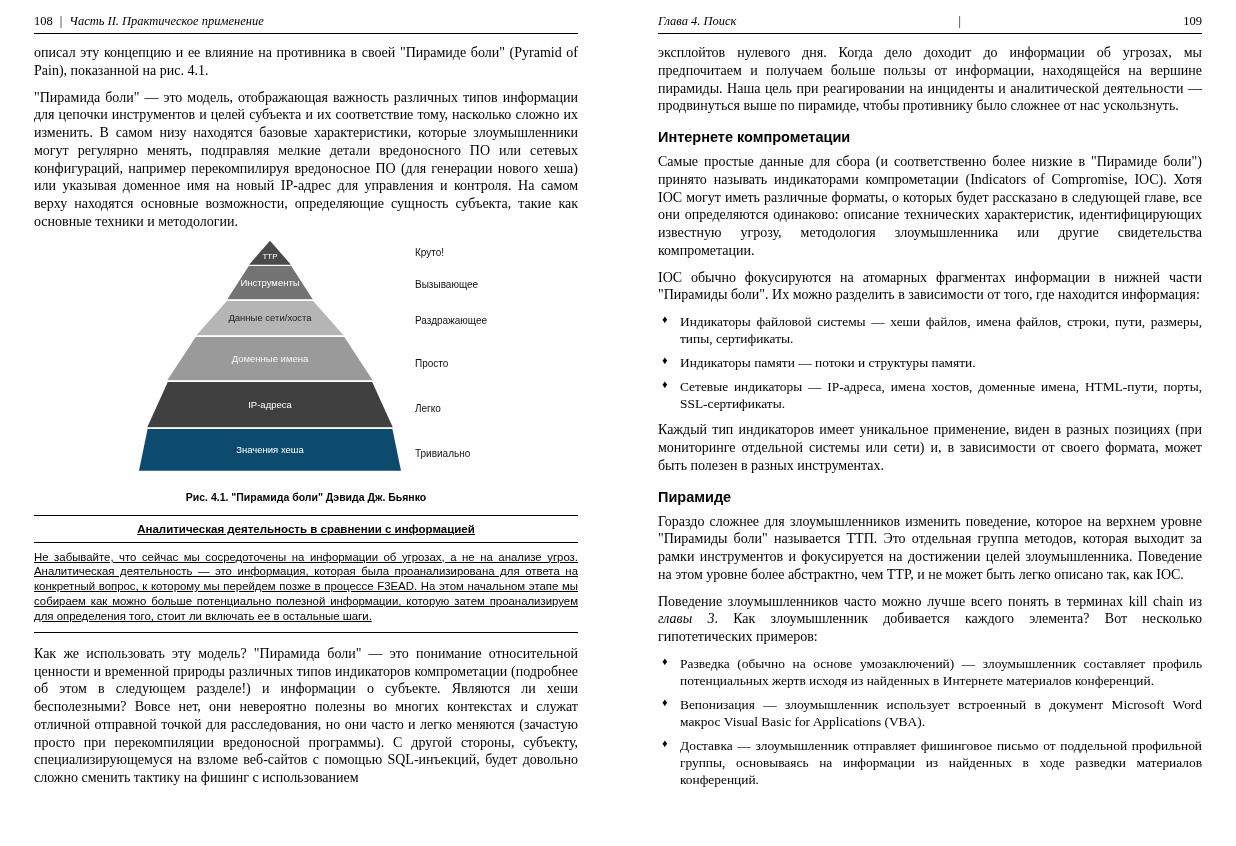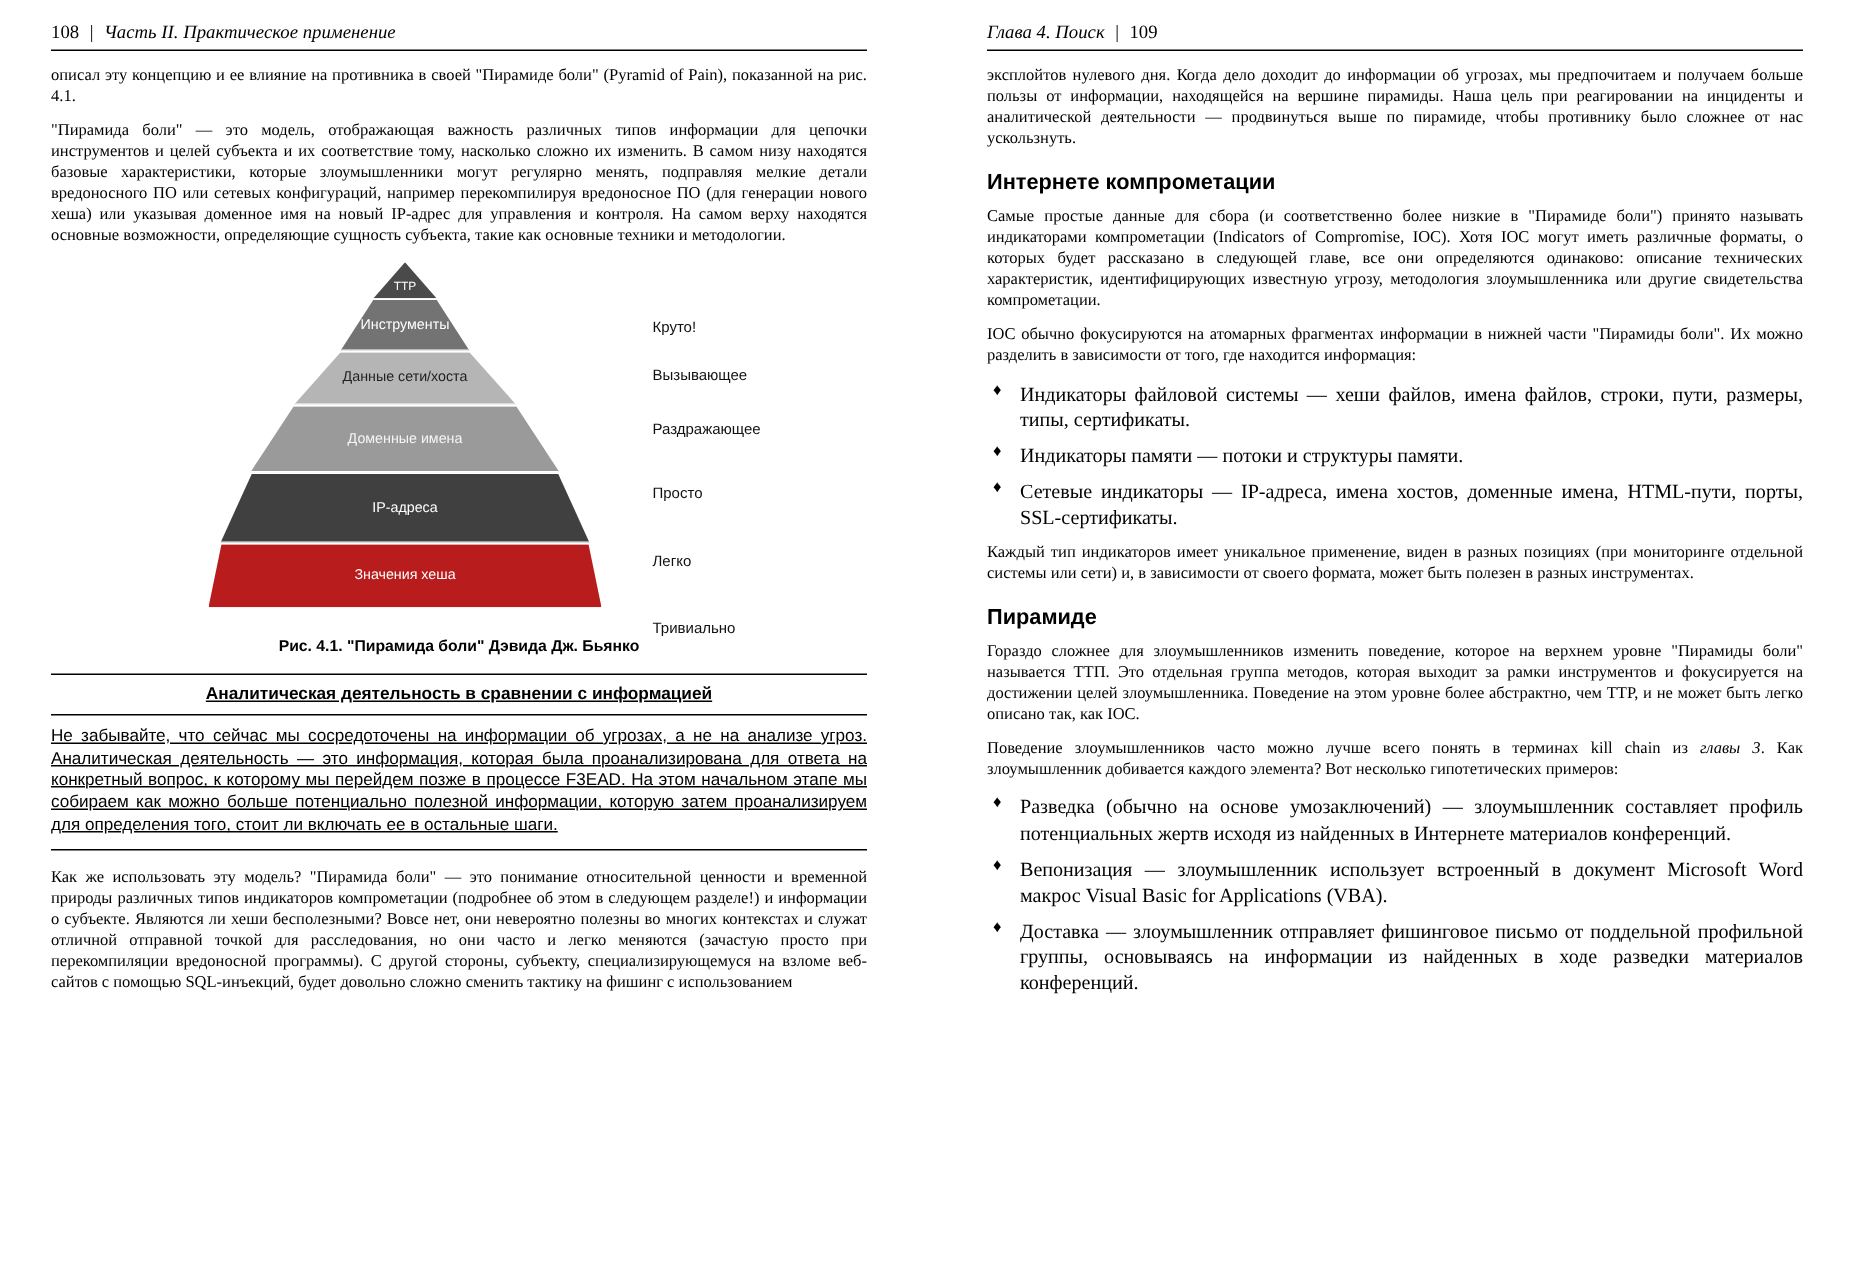--- a/index.html
+++ b/index.html
@@ -45,24 +45,24 @@
     margin-bottom: 10px;
   }
   .runhead .sep {
     padding: 0 7px;
     color: #000;
   }
   .runhead .title {
     font-style: italic;
   }
   .runhead.right {
-    justify-content: flex-start;
+    justify-content: space-between;
   }
   p.body {
-    font-size: 11px;
+    font-size: 14px;
     line-height: 1.27;
     text-align: justify;
     margin: 0 0 9px 0;
     text-indent: 0;
     hyphens: auto;
   }
   p.body .ital {
     font-style: italic;
   }
   .figure {
@@ -91,23 +91,22 @@
     font-family: "Liberation Sans", sans-serif;
     font-size: 9.5px;
     box-sizing: border-box;
     border-bottom: 1px solid #fff;
   }
   .rlabel {
     position: absolute;
     font-family: "Liberation Sans", sans-serif;
     font-size: 10px;
     color: #111;
-    left: 344px;
+    left: 324px;
     white-space: nowrap;
-    margin-top: 32px;
   }
   .figcaption {
     font-family: "Liberation Sans", sans-serif;
     font-size: 10.5px;
     font-weight: bold;
     text-align: center;
     margin: 8px 0 12px 0;
   }
   .sidebar {
     border-top: 1.1px solid #000;
@@ -188,21 +187,21 @@
           </div>
           <div class="band" style="left:28px; top:96px; width:206px; height:44px; clip-path:polygon(14% 0,86% 0,100% 100%,0 100%); background:#9a9a9a;">
             <span style="color:#f5f5f5;">Доменные имена</span>
           </div>
           <div class="band" style="left:57px; top:60px; width:148px; height:35px; clip-path:polygon(21% 0,79% 0,100% 100%,0 100%); background:#b5b5b5;">
             <span style="color:#222;">Данные сети/хоста</span>
           </div>
           <div class="band" style="left:8px; top:141px; width:246px; height:46px; clip-path:polygon(8.5% 0,91.5% 0,100% 100%,0 100%); background:#404040;">
             <span>IP-адреса</span>
           </div>
-          <div class="band" style="left:0px; top:188px; width:262px; height:42px; clip-path:polygon(3.3% 0,96.7% 0,100% 100%,0 100%); background:#b91c1c; border-bottom:none;">
+          <div class="band" style="left:0px; top:188px; width:262px; height:42px; clip-path:polygon(3.3% 0,96.7% 0,100% 100%,0 100%); background:#0c4a6e; border-bottom:none;">
             <span>Значения хеша</span>
           </div>
         </div>
 
         <div class="rlabel" style="top:6px;">Круто!</div>
         <div class="rlabel" style="top:38px;">Вызывающее</div>
         <div class="rlabel" style="top:74px;">Раздражающее</div>
         <div class="rlabel" style="top:117px;">Просто</div>
         <div class="rlabel" style="top:162px;">Легко</div>
         <div class="rlabel" style="top:207px;">Тривиально</div>

